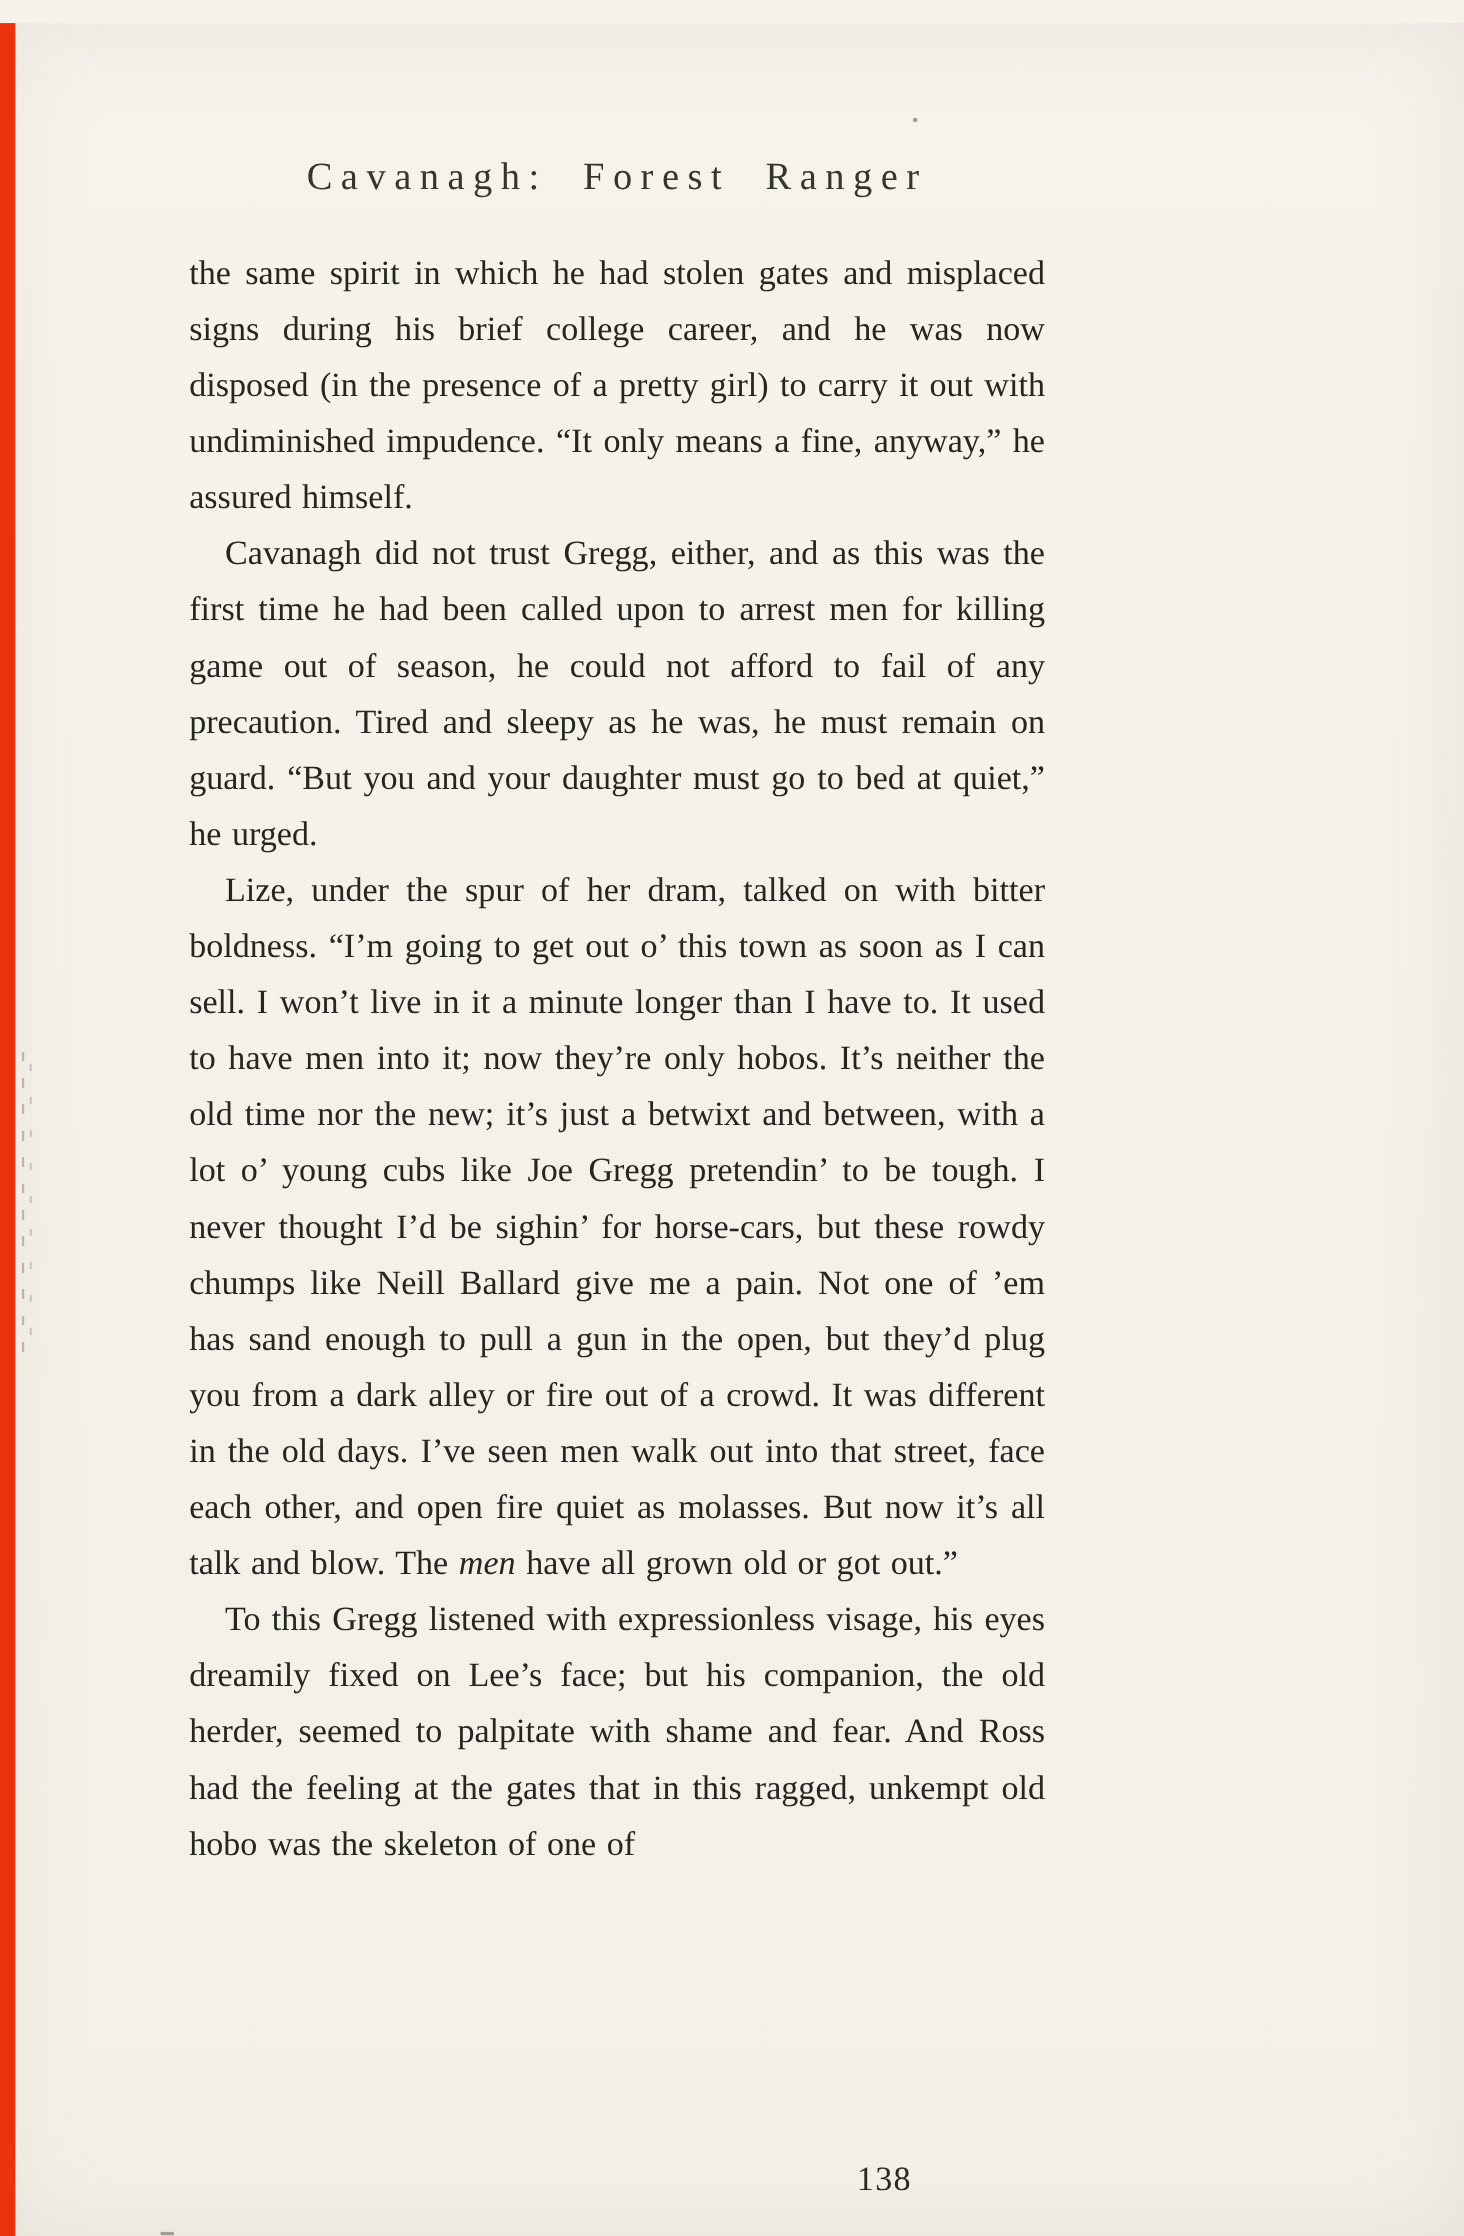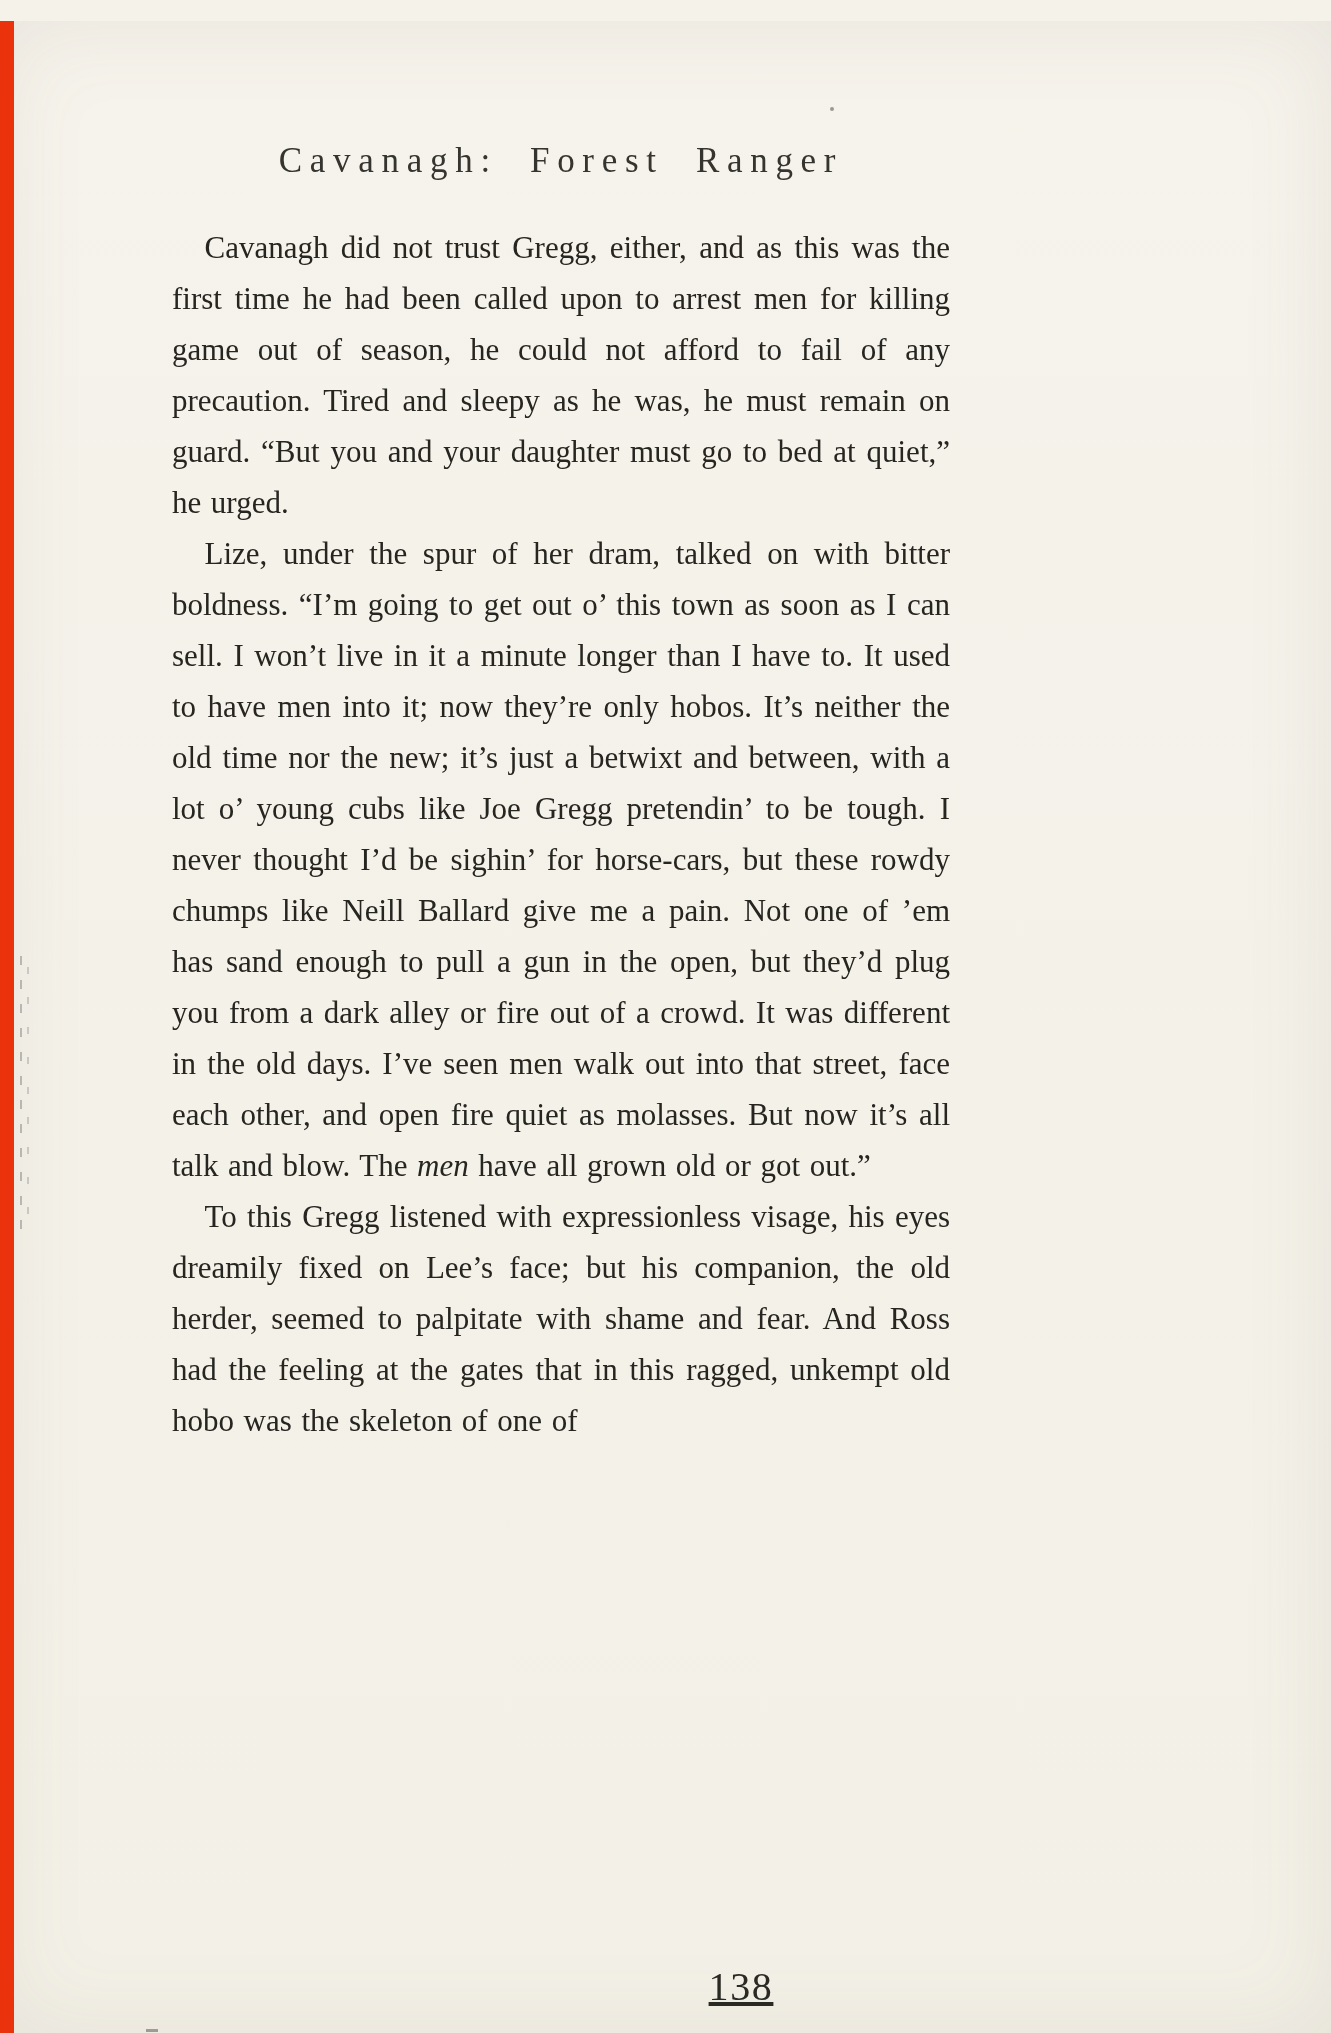--- a/index.html
+++ b/index.html
@@ -57,27 +57,26 @@
     text-indent: 1.05em;
   }
   .body-text p.no-indent {
     text-indent: 0;
   }
   .body-text em {
     font-style: italic;
   }
   .page-number {
     position: absolute;
-    left: 741px;
+    left: 804px;
     top: 1942px;
     transform: translateX(-50%);
-    font-size: 40px;
+    font-size: 31px;
     color: #2a2924;
     letter-spacing: 0.04em;
-    text-decoration: underline;
   }
   .margin-marks {
     position: absolute;
     left: 20px;
     top: 935px;
     width: 9px;
     height: 285px;
     background:
       repeating-linear-gradient(to bottom, rgba(70, 72, 82, 0.40) 0 9px, transparent 9px 24px) left/2px 100% no-repeat,
       repeating-linear-gradient(to bottom, rgba(70, 72, 82, 0.28) 0 7px, transparent 7px 30px) right/2px 92% no-repeat;
@@ -111,20 +110,21 @@
   <div class="margin-marks"></div>
   <div class="artifact-dot"></div>
   <div class="artifact-dash"></div>
 
   <div class="content">
 
     <h1 class="title">Cavanagh: Forest Ranger</h1>
 
     <div class="body-text" style="color: rgb(38, 37, 32);">
 
+      <p class="no-indent">the same spirit in which he had stolen gates and misplaced signs during his brief college career, and he was now disposed (in the presence of a pretty girl) to carry it out with undiminished impudence. “It only means a fine, anyway,” he assured himself.</p>
 
       <p>Cavanagh did not trust Gregg, either, and as this was the first time he had been called upon to arrest men for killing game out of season, he could not afford to fail of any precaution. Tired and sleepy as he was, he must remain on guard. “But you and your daughter must go to bed at quiet,” he urged.</p>
 
       <p><span>Lize, under the spur of her dram, talked on with bitter boldness. “I’m going to get out o’ this town as soon as I can sell. I won’t live in it a minute longer than I have to. It used to have men into it; now they’re only hobos. It’s neither the old time nor the new; it’s just a betwixt and between, with a lot o’ young cubs like Joe Gregg pretendin’ to be tough. I never thought I’d be sighin’ for horse-cars, but these rowdy chumps like Neill Ballard give me a pain. Not one of ’em has sand enough to pull a gun in the open, but they’d plug you from a dark alley or fire out of a crowd. It was different in the old days. I’ve seen men walk out into that street, face each other, and open fire quiet as molasses. But now it’s all talk and blow. The </span><em>men</em><span> have all grown old or got out.”</span></p>
 
       <p>To this Gregg listened with expressionless visage, his eyes dreamily fixed on Lee’s face; but his companion, the old herder, seemed to palpitate with shame and fear. And Ross had the feeling at the gates that in this ragged, unkempt old hobo was the skeleton of one of</p>
 
     </div>
   </div>
 

